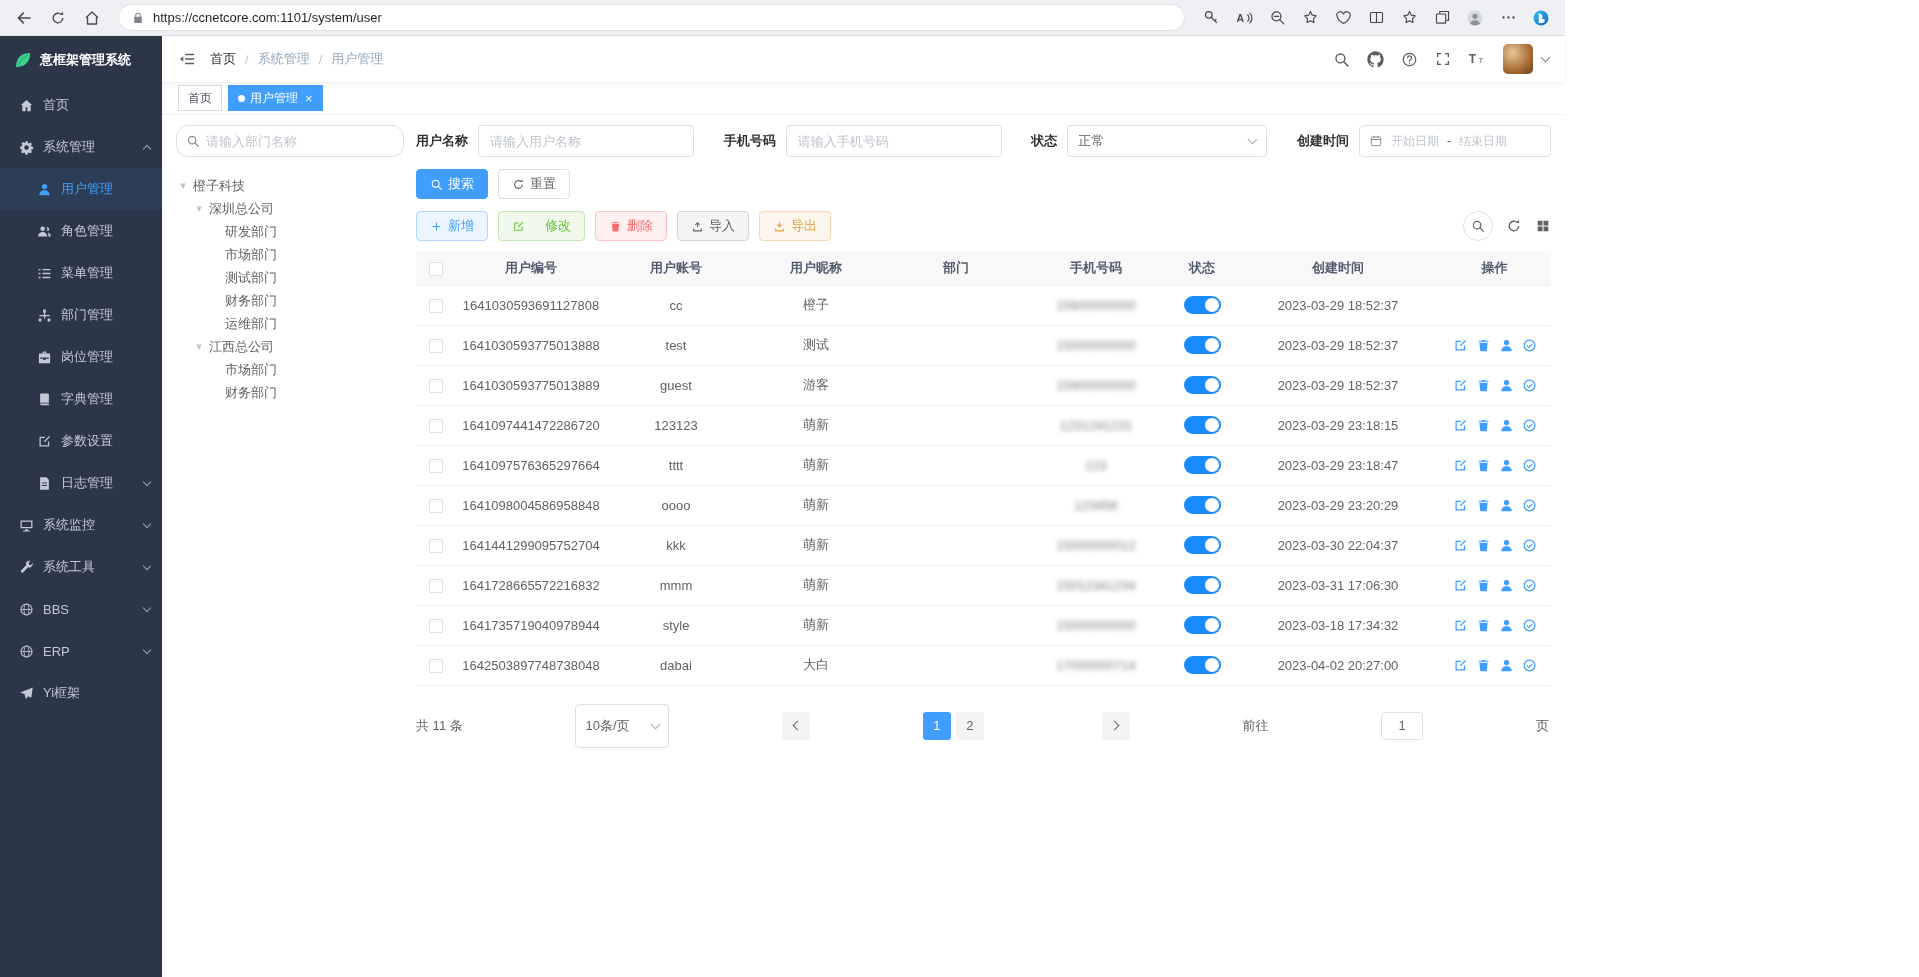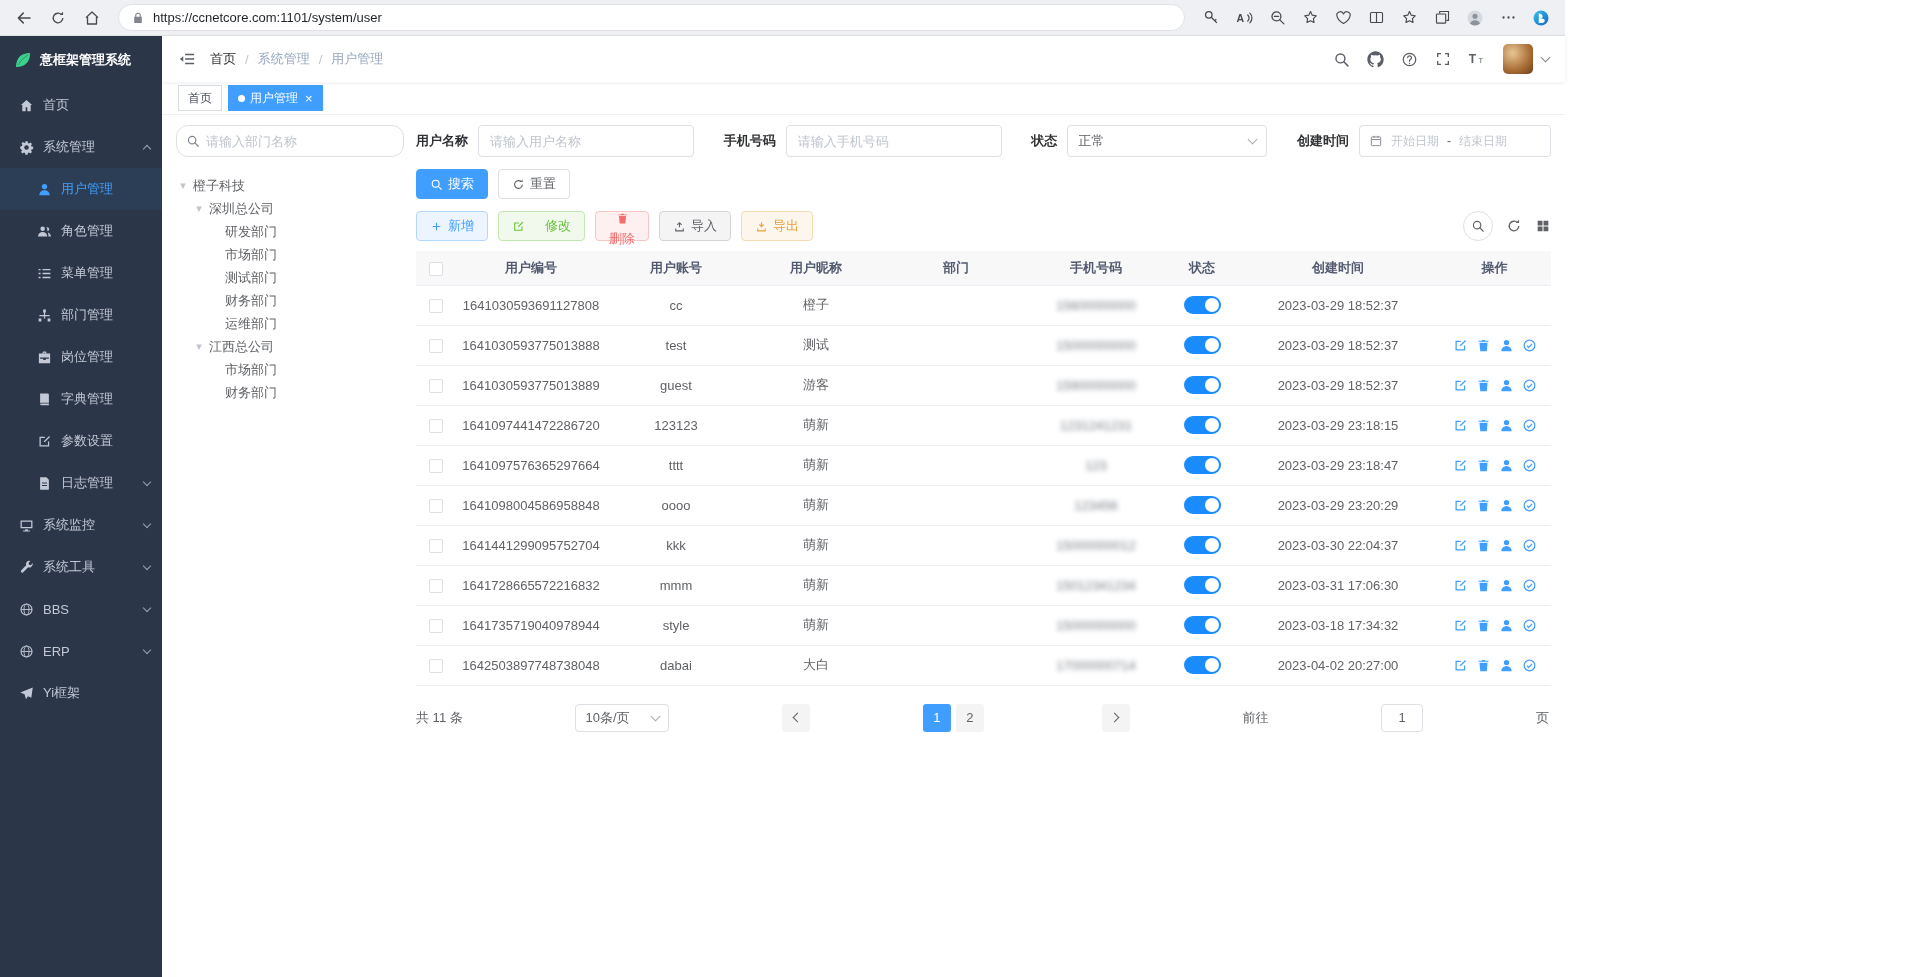--- a/index.html
+++ b/index.html
@@ -96,21 +96,21 @@
   .f-date{width:192px;display:flex;align-items:center;gap:8px;padding:0 9px;cursor:pointer;}
   .f-date .ph{color:#bfc4cc;font-size:12px;}
   .f-date .sep{color:#606266;}
 
   .actions{display:flex;gap:10px;margin-bottom:12px;}
   .btn{height:30px;padding:0 13px;border-radius:4px;font-size:13px;display:inline-flex;
     align-items:center;gap:5px;border:1px solid #dcdfe6;background:#fff;color:#606266;}
   .btn.primary{background:#409eff;border-color:#409eff;color:#fff;}
   .btn.add{background:#ecf5ff;border-color:#b3d8ff;color:#409eff;}
   .btn.edit{background:#f0f9eb;border-color:#c2e7b0;color:#67c23a;gap:20px;}
-  .btn.del{background:#fef0f0;border-color:#fbc4c4;color:#f56c6c;flex-direction:column;}
+  .btn.del{background:#fef0f0;border-color:#fbc4c4;color:#f56c6c;}
   .btn.import{background:#f4f4f5;border-color:#d3d4d6;color:#5f6268;}
   .btn.export{background:#fdf6ec;border-color:#f5dab1;color:#e6a23c;}
   .toolbar{display:flex;align-items:center;gap:10px;margin-bottom:10px;}
   .tool-right{margin-left:auto;display:flex;align-items:center;gap:13px;color:#606266;}
   .circle-btn{width:30px;height:30px;border:1px solid #dcdfe6;border-radius:50%;
     display:flex;align-items:center;justify-content:center;color:#606266;}
   .flat-btn{display:flex;align-items:center;justify-content:center;color:#606266;}
 
   table{width:100%;border-collapse:collapse;table-layout:fixed;}
   th{background:#f8f8f9;height:34px;font-size:13px;color:#515a6e;font-weight:bold;
@@ -125,21 +125,21 @@
   .toggle.on{background:#1b8cff;}
   .toggle::after{content:"";position:absolute;top:2px;left:2px;width:14px;height:14px;
     border-radius:50%;background:#fff;}
   .toggle.on::after{left:auto;right:2px;}
   .ops .op{display:inline-flex;width:15px;height:15px;color:#409eff;margin:0 4px;
     cursor:pointer;vertical-align:middle;}
   .ops .op svg{width:100%;height:100%;}
 
   .pagination{margin-top:18px;display:flex;align-items:center;justify-content:space-between;
     gap:10px;font-size:13px;color:#606266;padding-right:2px;}
-  .psize{width:94px;height:28px;border:1px solid #dcdfe6;border-radius:4px;display:flex;
+  .psize{width:94px;height:44px;border:1px solid #dcdfe6;border-radius:4px;display:flex;
     align-items:center;justify-content:space-between;padding:0 9px;cursor:pointer;}
   .psize .chev{color:#a8abb2;}
   .pbtn{min-width:28px;height:28px;background:#f4f4f5;border-radius:3px;display:inline-flex;
     align-items:center;justify-content:center;color:#606266;font-size:13px;}
   .pbtn.active{background:#409eff;color:#fff;}
   .goto-input{width:42px;height:28px;border:1px solid #dcdfe6;border-radius:4px;
     text-align:center;font-size:13px;color:#606266;}
 </style>
 </head>
 <body>

